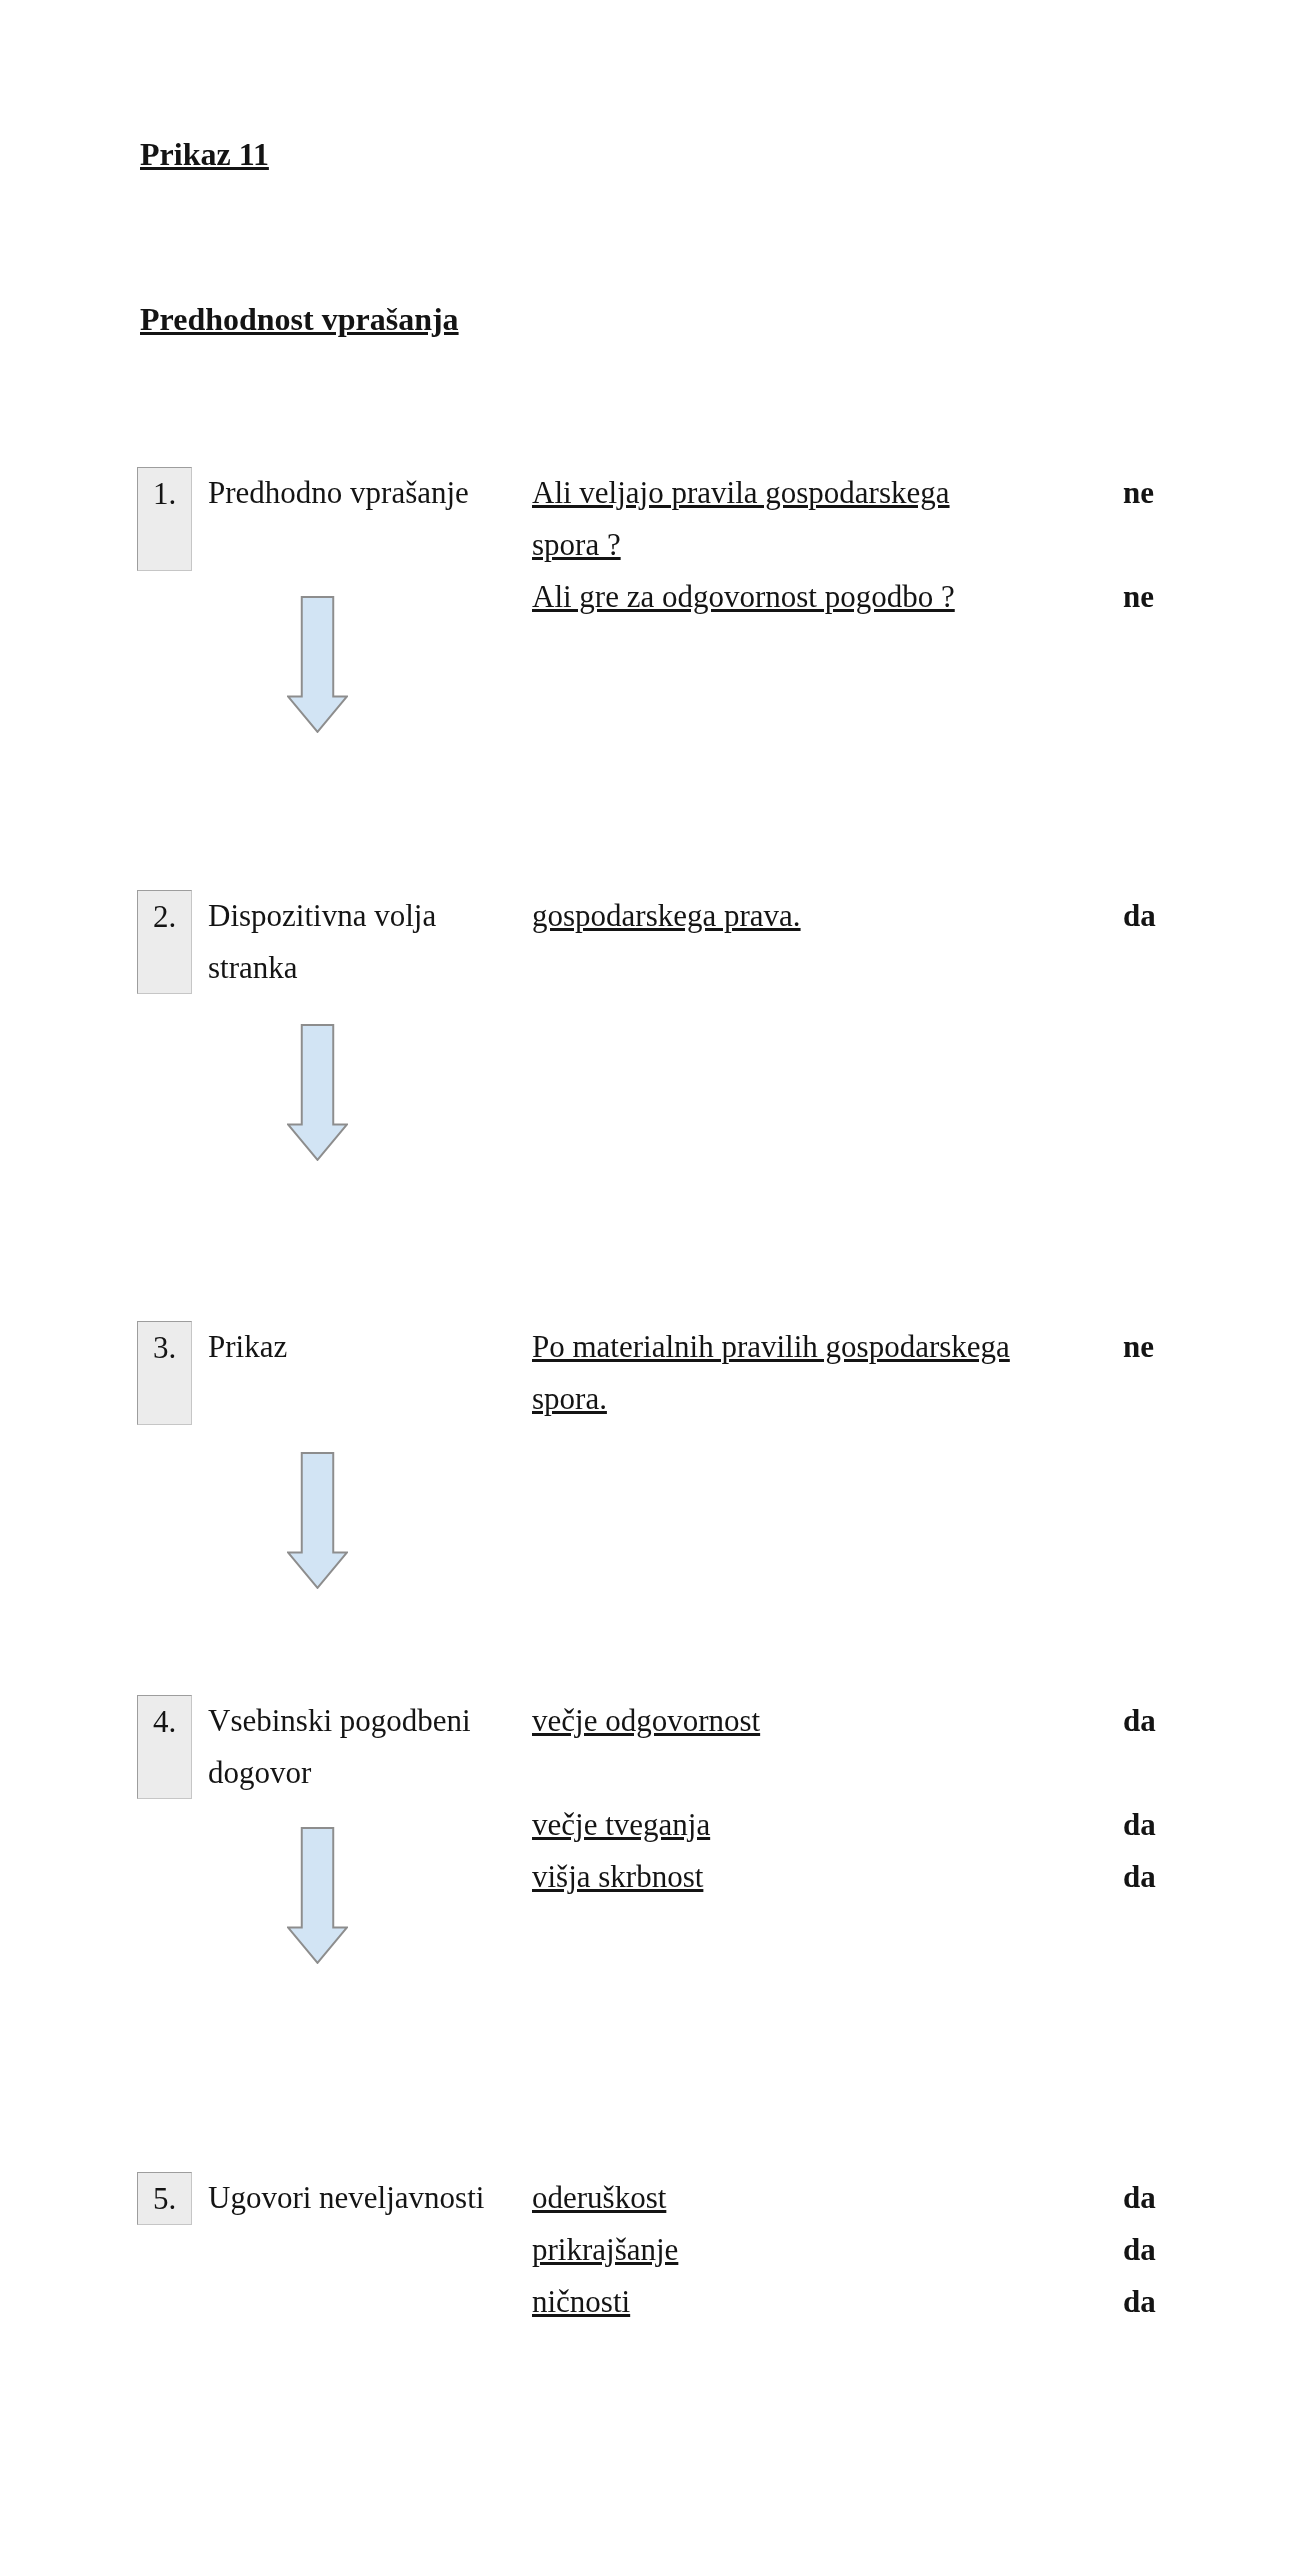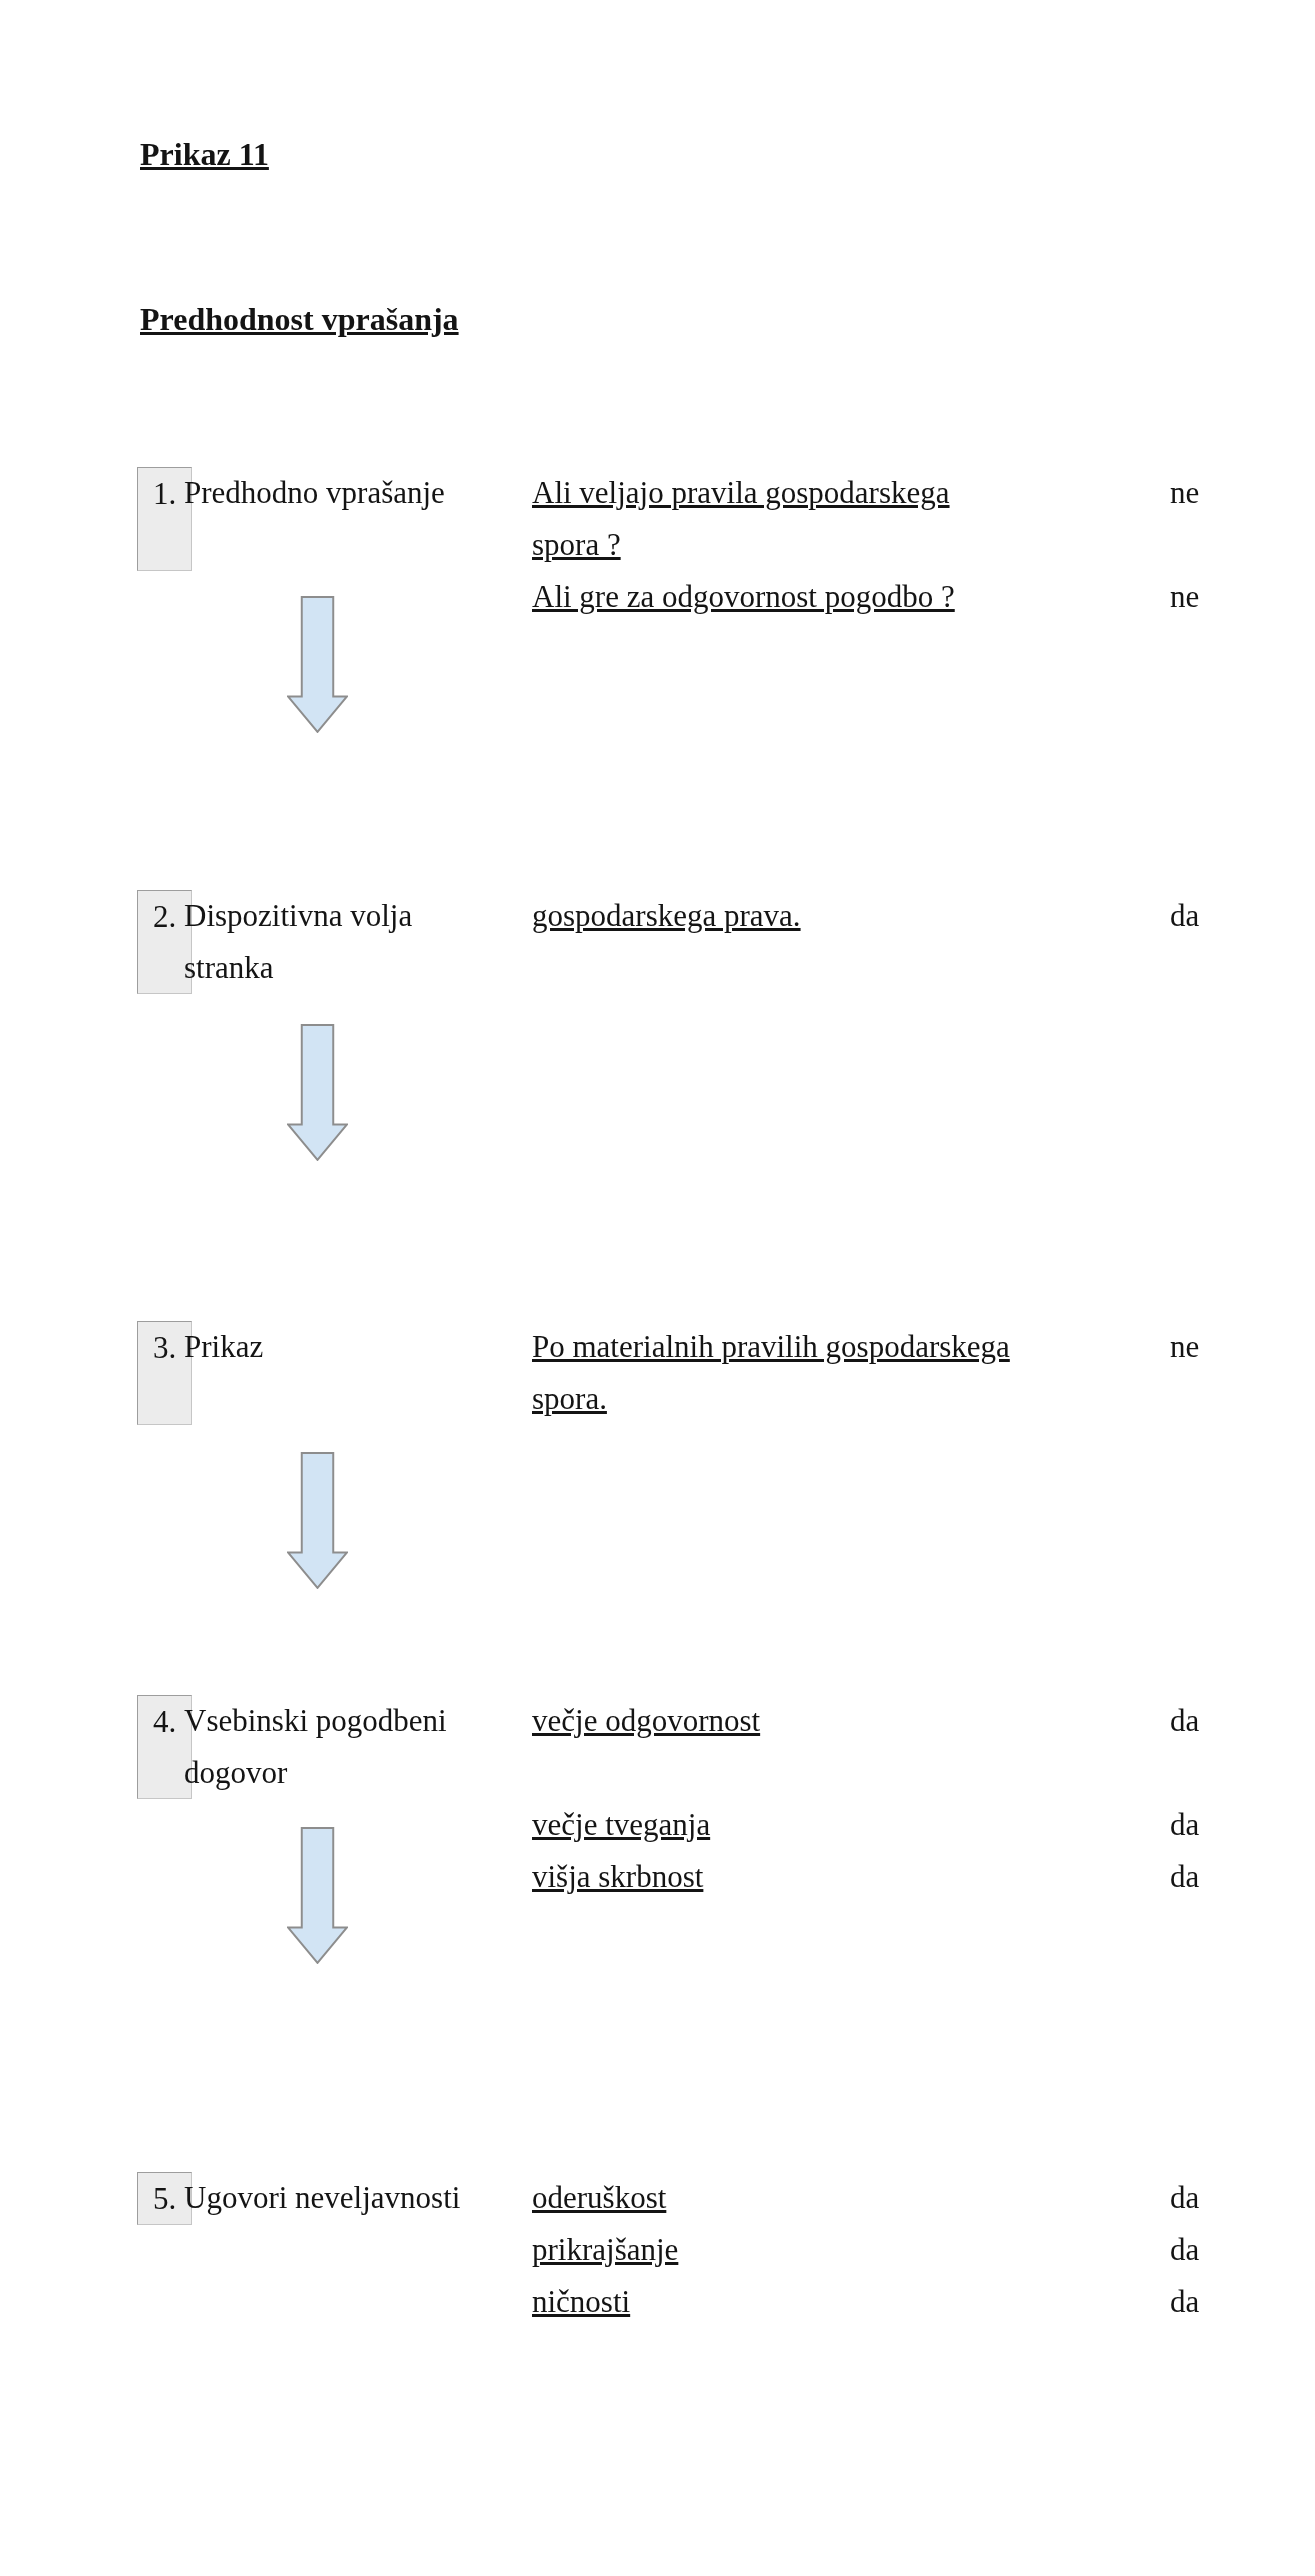--- a/index.html
+++ b/index.html
@@ -37,23 +37,23 @@
     border-top-color: #9d9d9d;
     border-left-color: #9d9d9d;
     text-align: center;
     font-size: 31px;
     line-height: 52px;
   }
   .numbox.tall  { height: 104px; }
   .numbox.short { height: 53px; }
 
   .col { position: absolute; top: 0; }
-  .col-label { left: 184px; }
+  .col-label { left: 208px; }
   .col-mid   { left: 532px; text-decoration: underline; }
-  .col-ans   { left: 1170px; }
+  .col-ans   { left: 1123px; font-weight: bold; }
 
   .line {
     height: 52px;
     line-height: 52px;
     font-size: 31px;
     white-space: nowrap;
   }
 
   .arrow {
     position: absolute;

